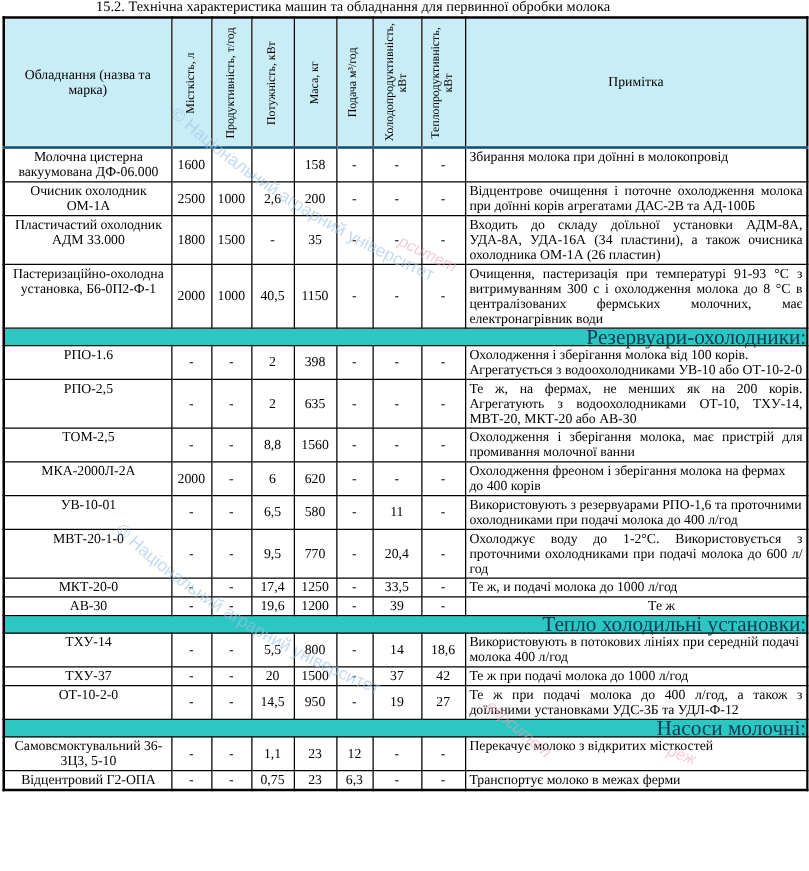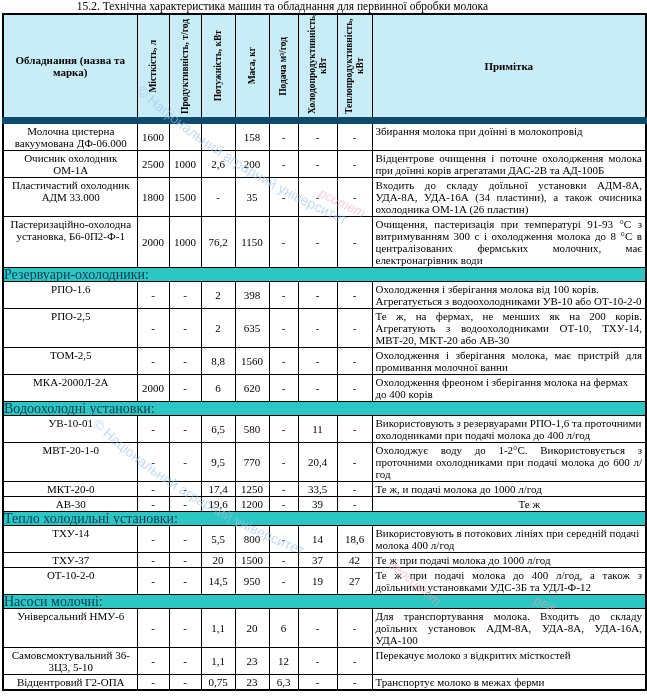--- a/index.html
+++ b/index.html
@@ -4,32 +4,32 @@
 <style>
   html,body{margin:0;padding:0;background:#ffffff;}
   .page{position:relative;width:647px;height:697px;overflow:hidden;background:#ffffff;
         font-family:"Liberation Serif",serif;color:#000;}
   .doc-title{position:absolute;top:0;left:0;width:565px;text-align:center;
              font-size:11.5px;line-height:12px;z-index:1;}
   table.eq{position:absolute;top:13px;left:2px;width:643px;border-collapse:collapse;
            table-layout:fixed;z-index:1;background:#fff;}
   table.eq{border:2px solid #000;}
   .eq th,.eq td{border:1px solid #000;}
-  .eq thead th{background:#c9edf7;height:100px;font-weight:bold;padding:1px;
-               vertical-align:middle;text-align:center;font-size:11px;border-bottom:7px solid #0c4a6e;overflow:hidden;}
+  .eq thead th{background:#c9edf7;height:100px;font-weight:normal;padding:1px;
+               vertical-align:middle;text-align:center;font-size:11px;border-bottom:2px solid #0c4a6e;overflow:hidden;}
   .eq th.vert div{writing-mode:vertical-rl;transform:rotate(180deg);margin:0 auto;
                   font-size:9.5px;line-height:1.12;max-height:96px;white-space:normal;}
   .eq td{font-size:11px;line-height:12px;padding:1px 2px;vertical-align:top;background:#fff;}
   .eq td.name{text-align:center;padding-left:3px;}
   .eq td.val{text-align:center;vertical-align:middle;padding:0;}
   .eq td.note{padding:1px 3px;}
   .eq td.note.justify{text-align:justify;margin-left:28px;}
   .eq td.note.center{text-align:center;vertical-align:middle;padding-left:44px;}
-  .eq tr.sectionrow td{background:#2cc7c3;color:#0a3a52;text-align:left;
-                       font-size:14px;line-height:13px;height:13px;padding:0;vertical-align:middle;}
+  .eq tr.sectionrow td{background:#2cc7c3;color:#0a3a52;text-align:right;
+                       font-size:17px;line-height:13px;height:13px;padding:0;vertical-align:middle;}
   .wmlayer{position:absolute;top:0;left:0;z-index:3;pointer-events:none;}
   .wmblue{fill:#9cc2e6;opacity:0.6;font-family:"Liberation Sans",sans-serif;font-size:14px;}
   .wmpink{fill:#eba3b8;opacity:0.55;font-family:"Liberation Sans",sans-serif;
           font-size:13px;font-style:italic;}
 </style>
 </head>
 <body>
 
 <div class="page">
 
@@ -105,21 +105,21 @@
           <td class="val">35</td>
           <td class="val">-</td>
           <td class="val">-</td>
           <td class="val">-</td>
           <td class="note justify">Входить до складу доїльної установки АДМ-8А, УДА-8А, УДА-16А (34 пластини), а також  очисника охолодника ОМ-1А (26 пластин)</td>
         </tr>
         <tr>
           <td class="name">Пастеризаційно-охолодна установка, Б6-0П2-Ф-1</td>
           <td class="val">2000</td>
           <td class="val">1000</td>
-          <td class="val">76,2</td>
+          <td class="val">40,5</td>
           <td class="val">1150</td>
           <td class="val">-</td>
           <td class="val">-</td>
           <td class="val">-</td>
           <td class="note justify">Очищення, пастеризація при температурі 91-93 °С з витримуванням 300 с і охолодження молока до 8 °С в централізованих фермських молочних, має електронагрівник води</td>
         </tr>
         <tr class="sectionrow">
           <td colspan="9">Резервуари-охолодники:</td>
         </tr>
         <tr>
@@ -158,23 +158,20 @@
         <tr>
           <td class="name">МКА-2000Л-2А</td>
           <td class="val">2000</td>
           <td class="val">-</td>
           <td class="val">6</td>
           <td class="val">620</td>
           <td class="val">-</td>
           <td class="val">-</td>
           <td class="val">-</td>
           <td class="note left">Охолодження фреоном і зберігання молока на фермах до 400 корів</td>
-        </tr>
-        <tr class="sectionrow">
-          <td colspan="9">Водоохолодні установки:</td>
         </tr>
         <tr>
           <td class="name">УВ-10-01</td>
           <td class="val">-</td>
           <td class="val">-</td>
           <td class="val">6,5</td>
           <td class="val">580</td>
           <td class="val">-</td>
           <td class="val">11</td>
           <td class="val">-</td>
@@ -244,31 +241,20 @@
           <td class="val">-</td>
           <td class="val">14,5</td>
           <td class="val">950</td>
           <td class="val">-</td>
           <td class="val">19</td>
           <td class="val">27</td>
           <td class="note justify">Те ж при подачі молока до 400 л/год, а також з доїльними установками УДС-3Б та УДЛ-Ф-12</td>
         </tr>
         <tr class="sectionrow">
           <td colspan="9">Насоси молочні:</td>
-        </tr>
-        <tr>
-          <td class="name">Універсальний НМУ-6</td>
-          <td class="val">-</td>
-          <td class="val">-</td>
-          <td class="val">1,1</td>
-          <td class="val">20</td>
-          <td class="val">6</td>
-          <td class="val">-</td>
-          <td class="val">-</td>
-          <td class="note justify">Для транспортування молока. Входить до складу доїльних установок АДМ-8А, УДА-8А,  УДА-16А, УДА-100</td>
         </tr>
         <tr>
           <td class="name">Самовсмоктувальний 36-3Ц3, 5-10</td>
           <td class="val">-</td>
           <td class="val">-</td>
           <td class="val">1,1</td>
           <td class="val">23</td>
           <td class="val">12</td>
           <td class="val">-</td>
           <td class="val">-</td>

